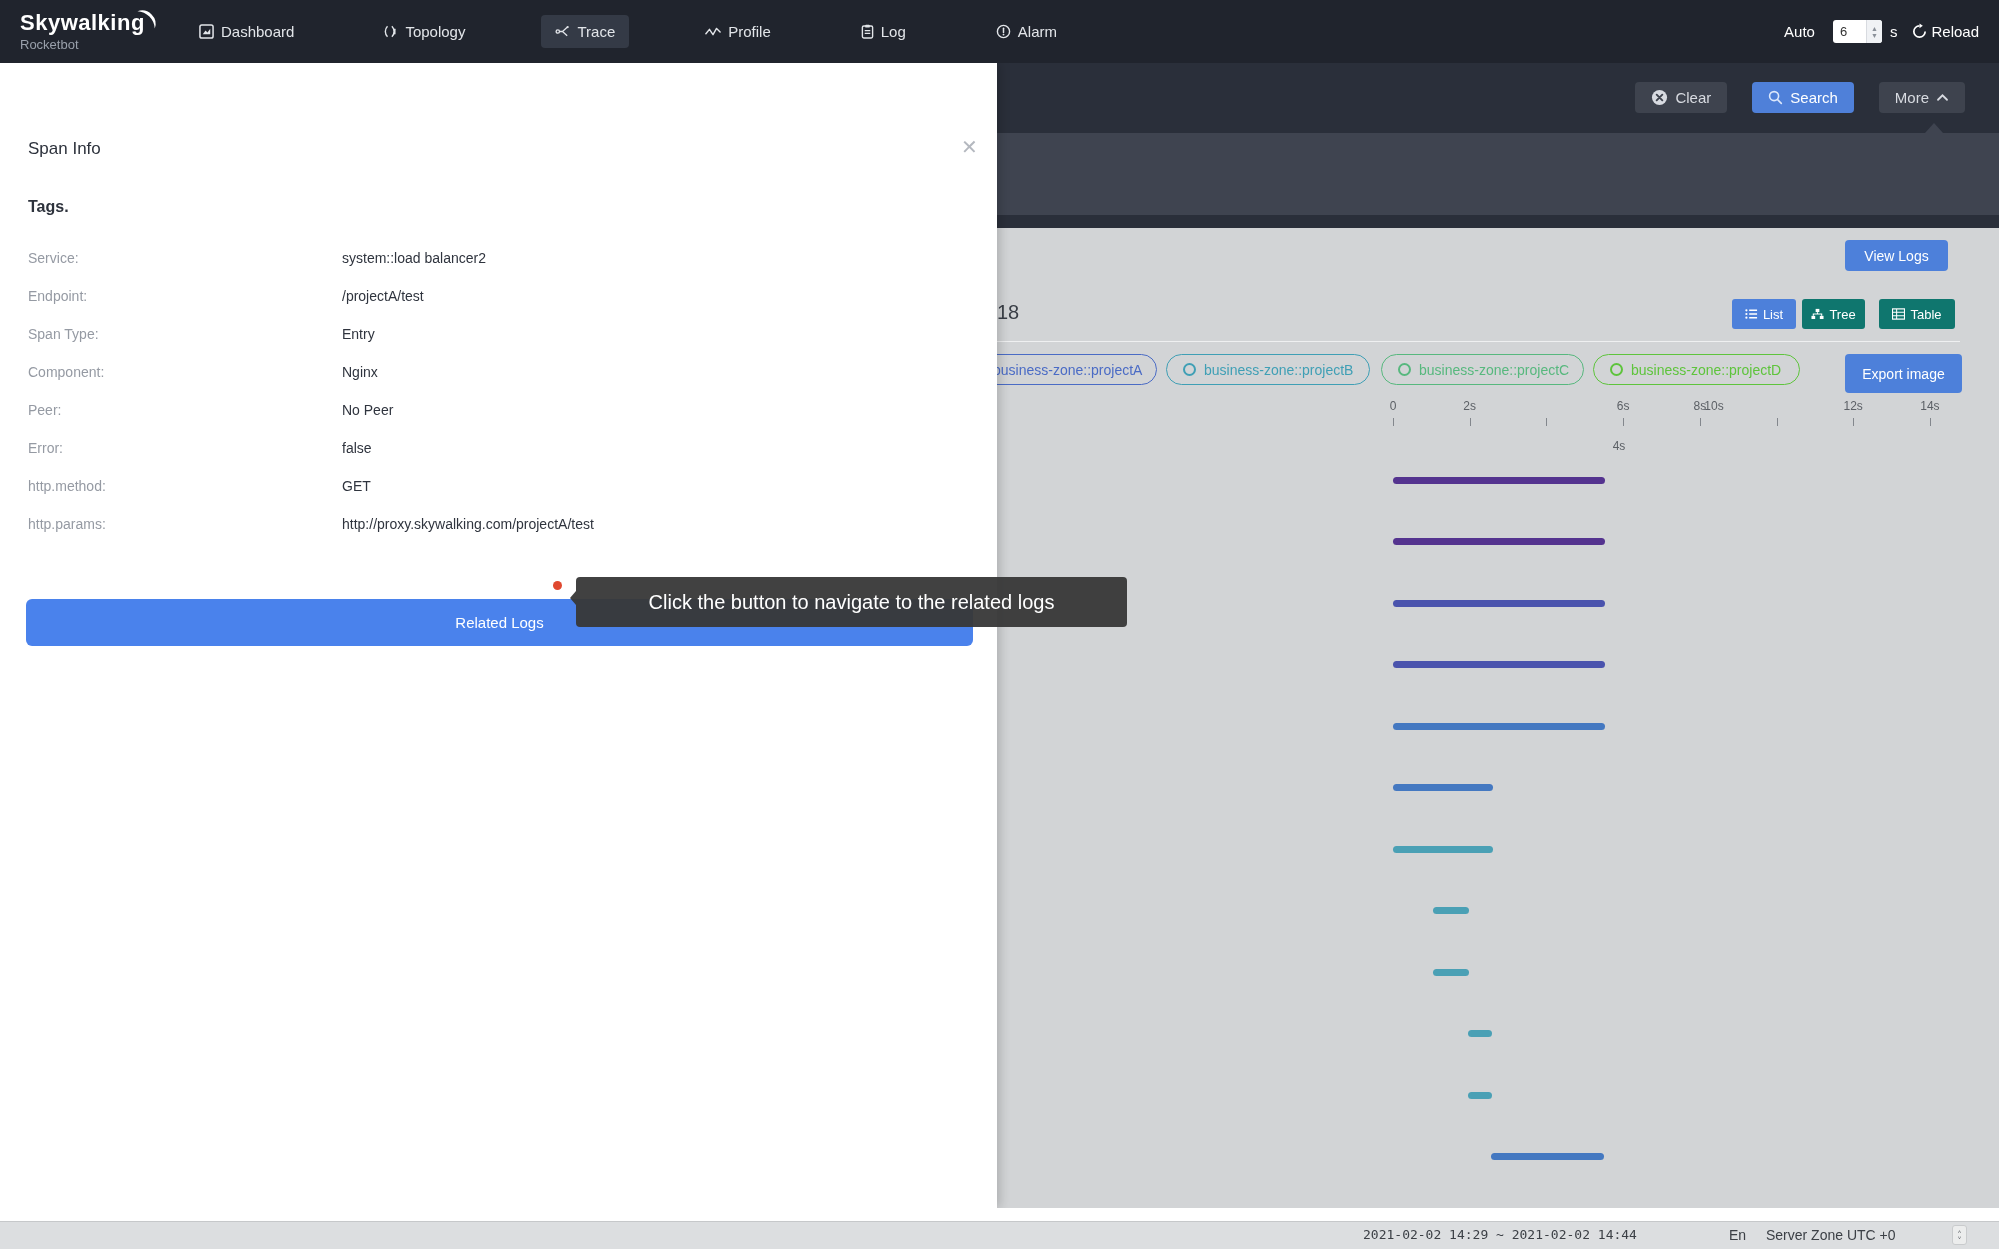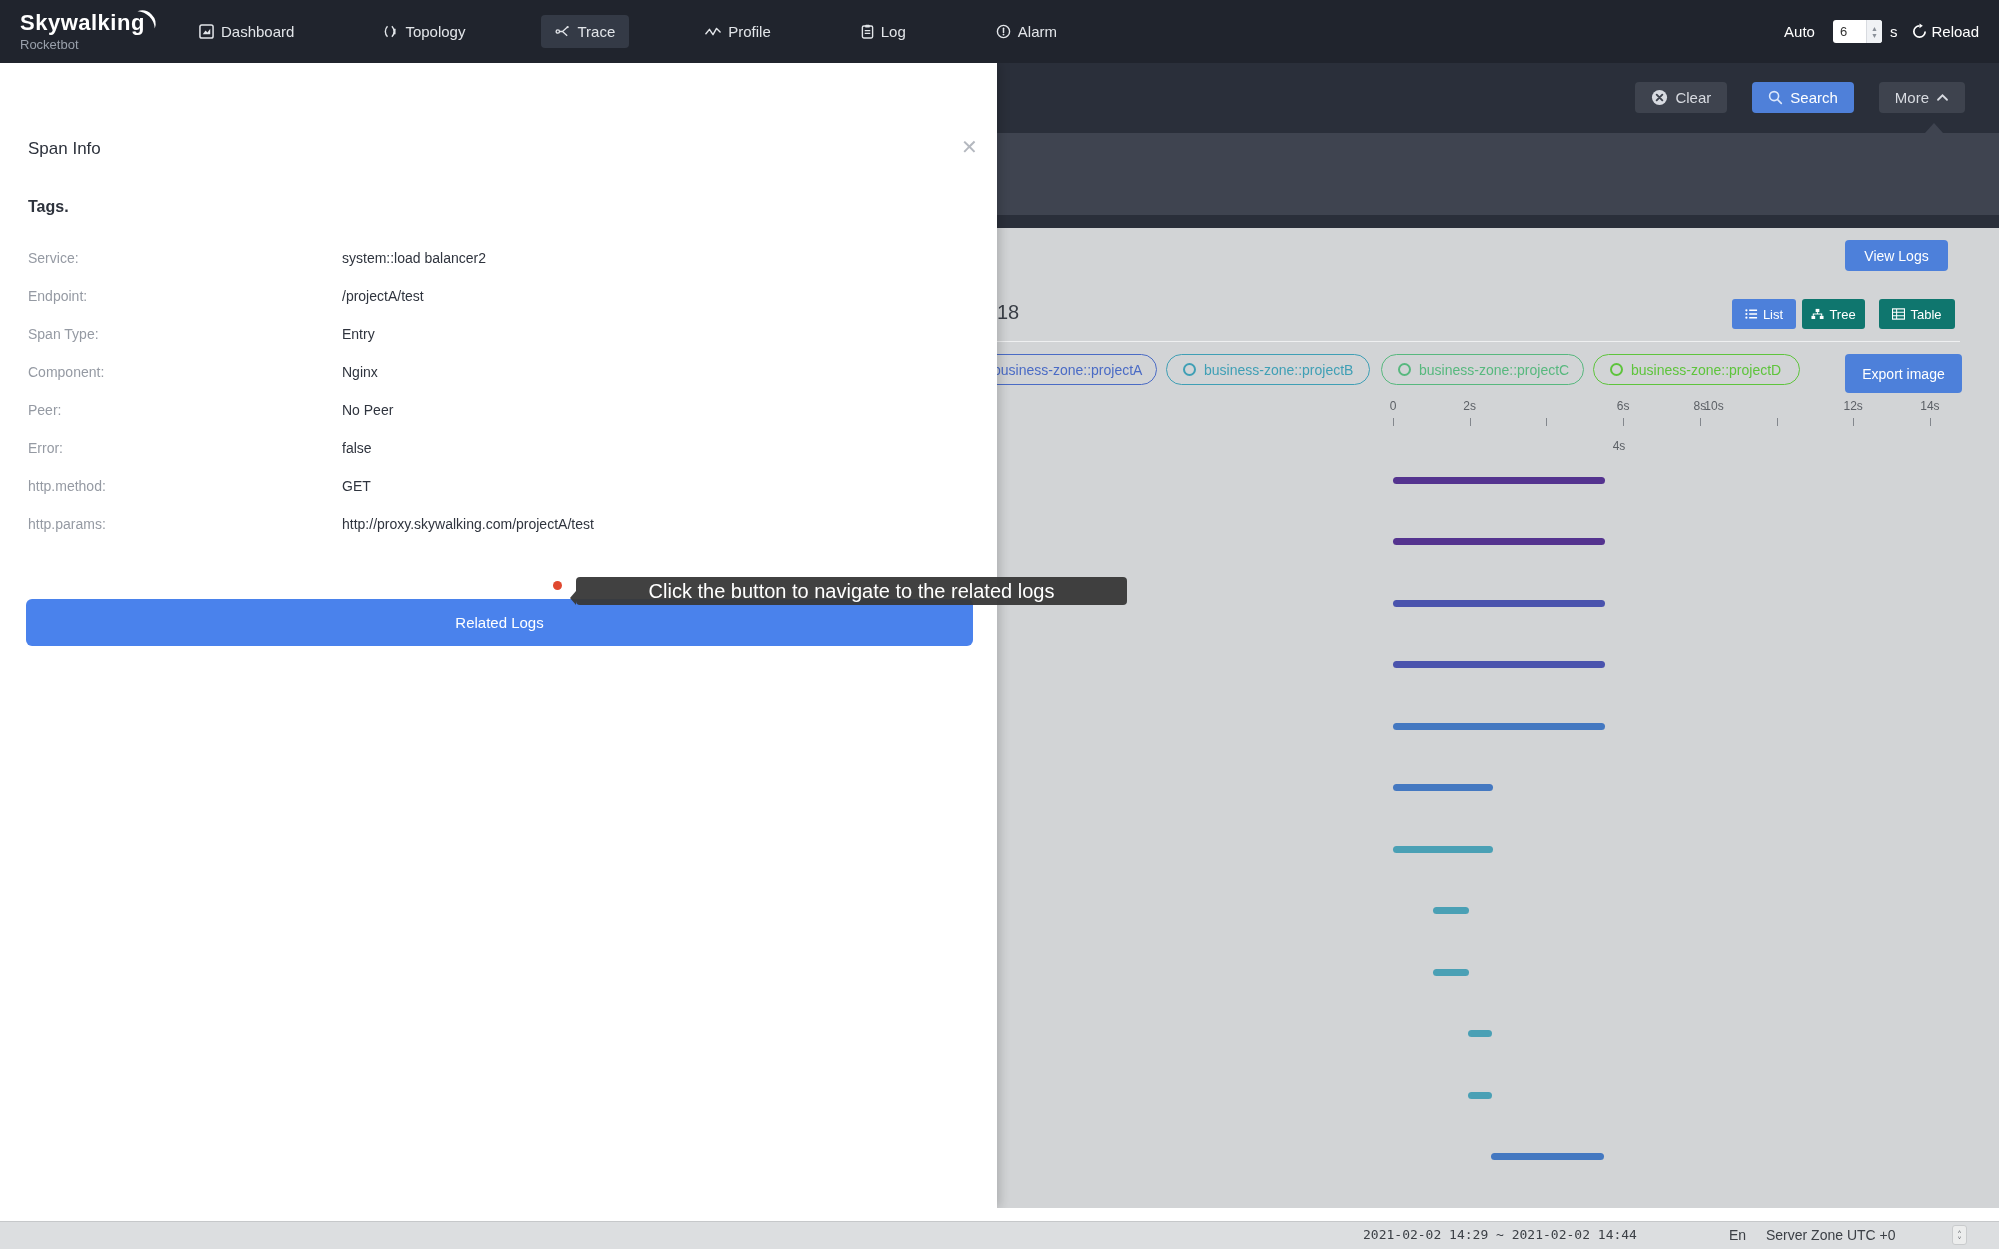--- a/index.html
+++ b/index.html
@@ -66,21 +66,21 @@
   .panel { position:absolute; left:0; top:63px; width:997px; height:1145px; background:#ffffff; z-index:20; box-shadow:3px 0 10px rgba(0,0,0,0.18); }
   .panel-title { position:absolute; left:28px; top:76px; font-size:17px; color:#2d323c; }
   .panel-close { position:absolute; left:961px; top:72px; font-size:20px; color:#b4b8bf; cursor:pointer; }
   .tags-heading { position:absolute; left:28px; top:135px; font-size:16px; font-weight:bold; color:#2d323c; }
   .span-rows { position:absolute; left:0; top:176px; width:997px; }
   .span-row { position:relative; height:38px; }
   .span-label { position:absolute; left:28px; top:50%; transform:translateY(-50%); font-size:14px; color:#959aa3; }
   .span-value { position:absolute; left:342px; top:50%; transform:translateY(-50%); font-size:14px; color:#2f343e; }
   .related-btn { position:absolute; left:26px; top:536px; width:947px; height:47px; background:#4a82ec; border-radius:6px; display:flex; align-items:center; justify-content:center; color:#fff; font-size:15px; cursor:pointer; z-index:21; }
   .red-dot { position:absolute; left:553px; top:581px; width:9px; height:9px; border-radius:50%; background:#e0482f; z-index:60; }
-  .tooltip { position:absolute; left:576px; top:577px; width:551px; height:28px; background:rgba(55,55,55,0.95); border-radius:4px; display:flex; align-items:center; justify-content:center; color:#fff; font-size:20px; z-index:55; }
+  .tooltip { position:absolute; left:576px; top:577px; width:551px; height:50px; background:rgba(55,55,55,0.95); border-radius:4px; display:flex; align-items:center; justify-content:center; color:#fff; font-size:20px; z-index:55; }
   .tooltip-arrow { position:absolute; left:-6px; top:14px; width:0; height:0; border-top:7px solid transparent; border-bottom:7px solid transparent; border-right:6px solid rgba(55,55,55,0.95); }
 
   .icon { display:inline-flex; align-items:center; justify-content:center; }
 </style>
 </head>
 <body>
 
 <div id="app">
 
   <div class="navbar">

